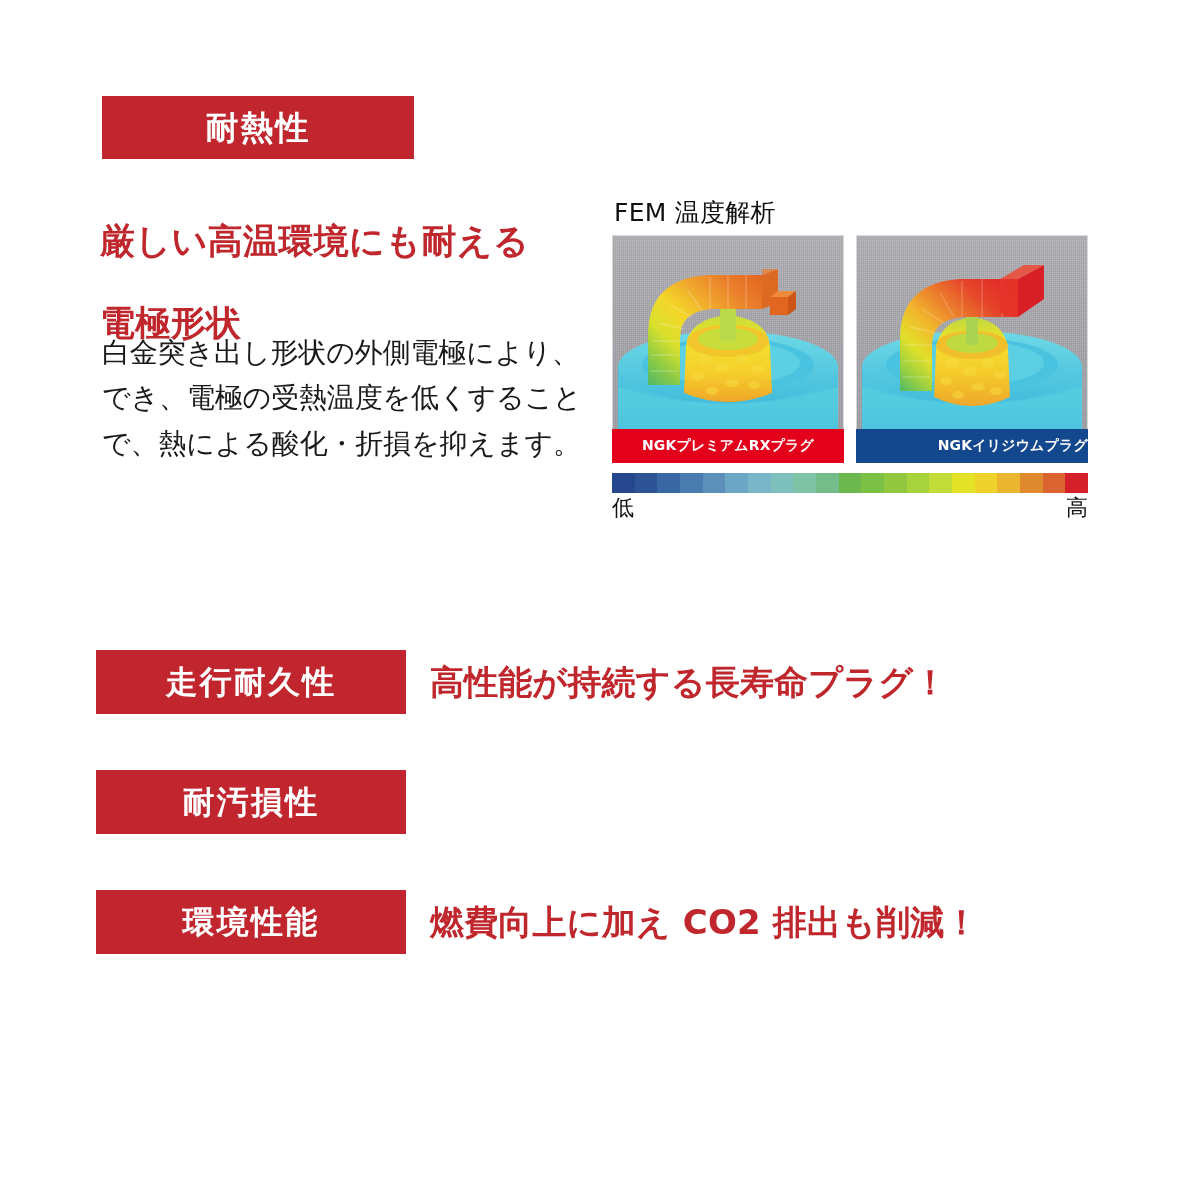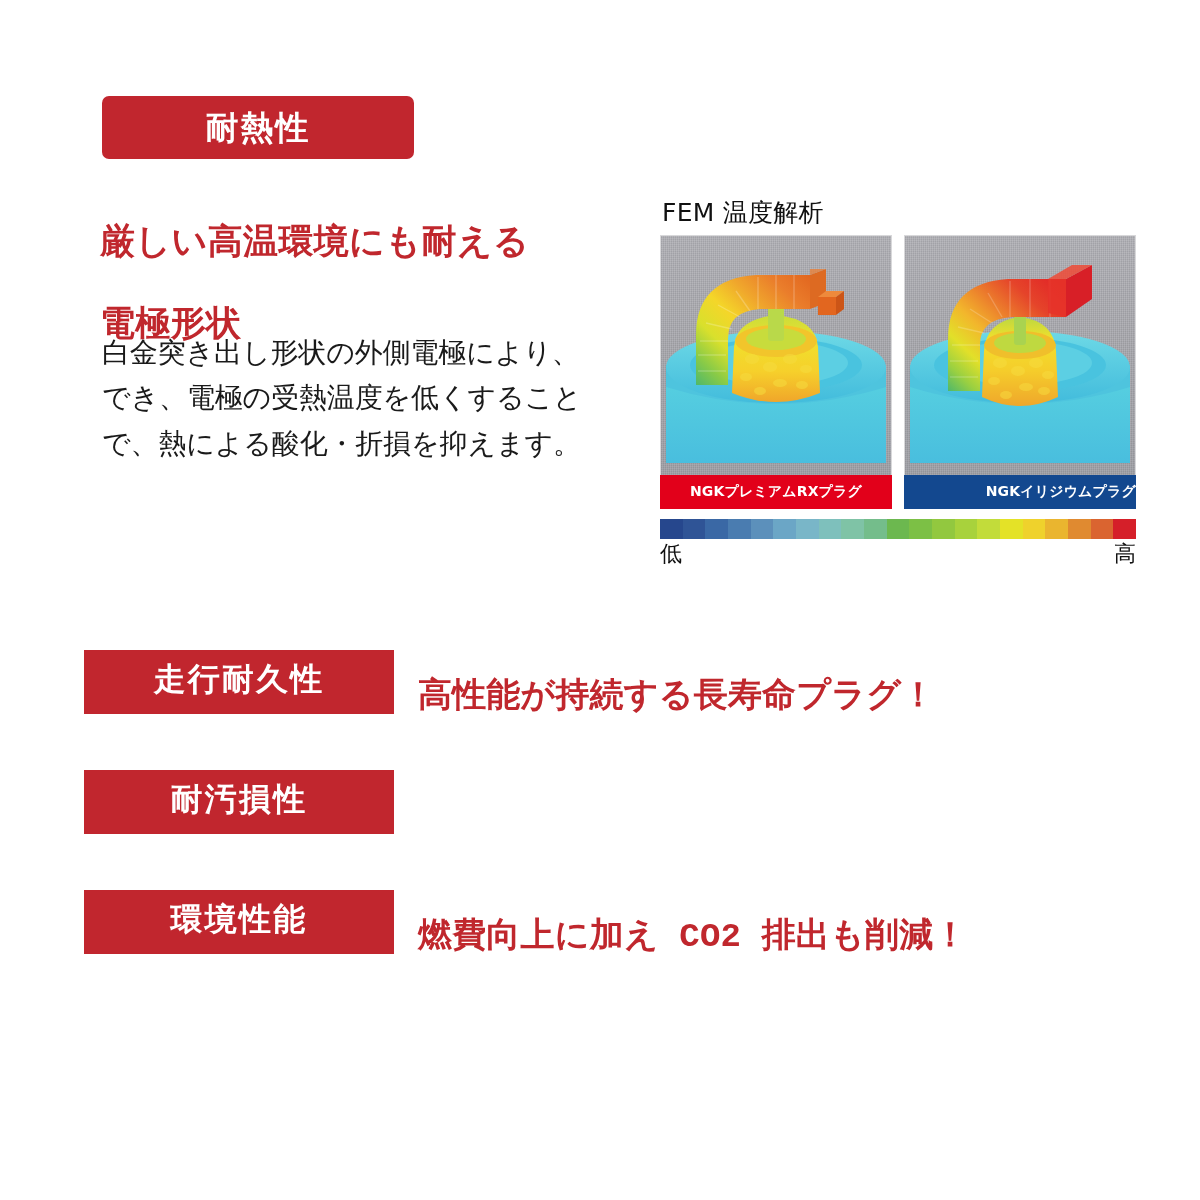--- a/index.html
+++ b/index.html
@@ -23,21 +23,20 @@
   .badge {
     background: #c1262e;
     color: #ffffff;
     display: flex;
     align-items: center;
     justify-content: center;
     font-weight: 700;
     letter-spacing: .06em;
     line-height: 1;
     box-sizing: border-box;
-    border-radius: 7px;
   }
   #heat-badge {
     left: 102px;
     top: 96px;
     width: 312px;
     height: 63px;
     font-size: 33px;
   }
 
   
@@ -63,38 +62,37 @@
     line-height: 1.62;
     letter-spacing: -0.005em;
   }
   #body-copy .bc-line { display: block; white-space: nowrap; }
 
   
   #fem-block {
     left: 612px;
     top: 200px;
     width: 490px;
-    margin-left: 48px;
   }
   #fem-caption {
     font-size: 25px;
     color: #111;
     letter-spacing: .01em;
     margin-left: 2px;
     margin-bottom: 10px;
     line-height: 1;
   }
   .fem-panels {
     display: flex;
     gap: 12px;
   }
   .fem-panel {
     position: relative;
     width: 232px;
-    height: 274px;
+    height: 228px;
     overflow: hidden;
     background:
       repeating-linear-gradient(90deg, rgba(255,255,255,.05) 0 1px, rgba(0,0,0,.05) 1px 2px),
       repeating-linear-gradient(0deg, rgba(255,255,255,.04) 0 1px, rgba(0,0,0,.04) 1px 2px),
       linear-gradient(180deg, #b3b3b8 0%, #a6a6ac 55%, #9fa0a6 100%);
     box-shadow: 0 0 0 1px #d8d8da inset;
   }
   .fem-svg { position: absolute; inset: 0; display: block; }
   .plug-label {
     position: absolute;
@@ -125,26 +123,25 @@
     justify-content: space-between;
     margin-top: 3px;
     font-size: 22px;
     color: #111;
     line-height: 1.1;
   }
 
   
   .feature-row {
     position: absolute;
-    left: 84px;
+    left: 96px;
     width: 960px;
     height: 64px;
     display: flex;
-    align-items: flex-end;
-    font-family: Liberation Mono, monospace;
+    align-items: center;
   }
   #row-durability  { top: 650px; }
   #row-fouling     { top: 770px; }
   #row-environment { top: 890px; }
 
   .feature-badge {
     width: 310px;
     height: 64px;
     background: #c1262e;
     color: #fff;

